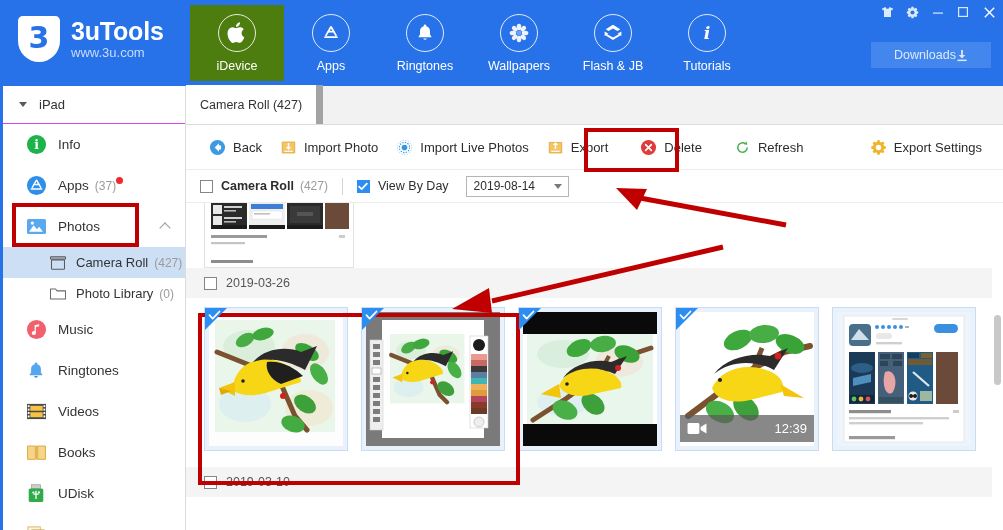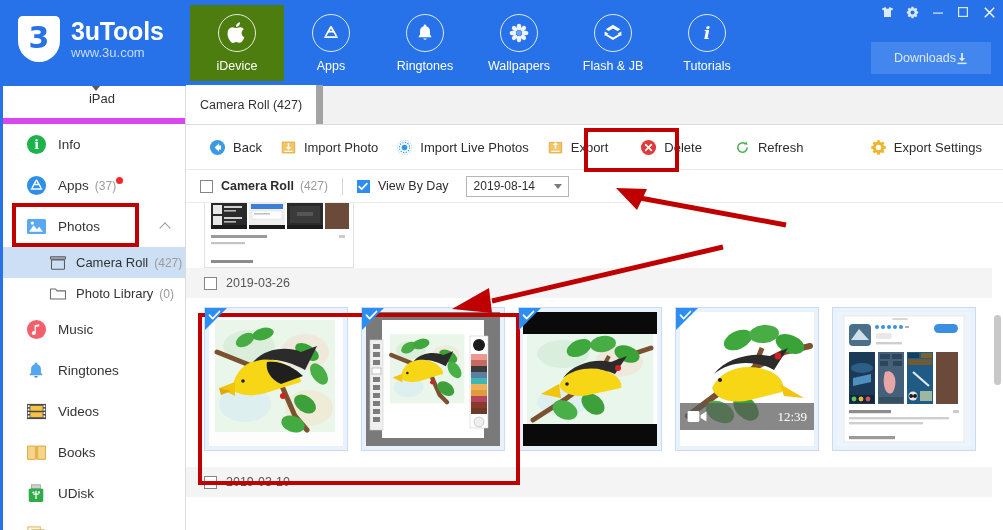--- a/index.html
+++ b/index.html
@@ -74,38 +74,38 @@
   .wc {
     width: 25px; height: 24px;
     display: flex; align-items: center; justify-content: center;
     cursor: pointer;
   }
   .wc.close { width: 28px; }
   .wc svg { display: block; }
 
   .downloads-btn {
     position: absolute; right: 12px; top: 42px;
-    width: 120px; height: 32px;
+    width: 120px; height: 26px;
     background: #4387ee;
     display: flex; align-items: center; justify-content: center;
     gap: 0; cursor: pointer;
   }
   .downloads-btn span { color: #dce9fc; font-size: 12.5px; }
 
   
   .sidebar {
     position: absolute; left: 0; top: 86px;
     width: 186px; height: 444px;
     background: #ffffff;
     border-right: 1px solid #dcdcdc;
     border-left: 3px solid #2772e8;
   }
   .sidebar-head {
     height: 38px; display: flex; align-items: center;
-    padding-left: 16px; border-bottom: 6px solid #d946ef; flex-direction: column;
+    padding-left: 16px; border-bottom: 1px solid #d946ef;
   }
   .caret-down {
     width: 0; height: 0;
     border-left: 4.5px solid transparent;
     border-right: 4.5px solid transparent;
     border-top: 5px solid #5a5a5a;
     margin-right: 12px;
   }
   .sidebar-head-label { font-size: 13px; color: #333333; }
 
@@ -227,24 +227,24 @@
     position: absolute; left: 0; top: 0;
     width: 0; height: 0;
     border-top: 22px solid #2c8ef0;
     border-right: 22px solid transparent;
     z-index: 5;
   }
   .selcheck {
     position: absolute; left: 3px; top: 2px; z-index: 6;
   }
   .vidbar {
-    position: absolute; left: 0; bottom: 16px; right: 0; height: 27px;
+    position: absolute; left: 0; bottom: 4px; right: 0; height: 27px;
     background: rgba(90,90,90,0.72);
     display: flex; align-items: center; justify-content: space-between;
-    padding: 0 7px; z-index: 4; font-family: Liberation Serif, serif;
+    padding: 0 7px; z-index: 4;
   }
   .vidbar .t { color: #ffffff; font-size: 13px; }
 
   .partial-thumb {
     width: 150px; height: 65px; margin: 0 0 0 18px;
     border: 1px solid #e2e2e2; border-top: none;
     background: #fdfdfd; overflow: hidden; position: relative;
   }
 
   

